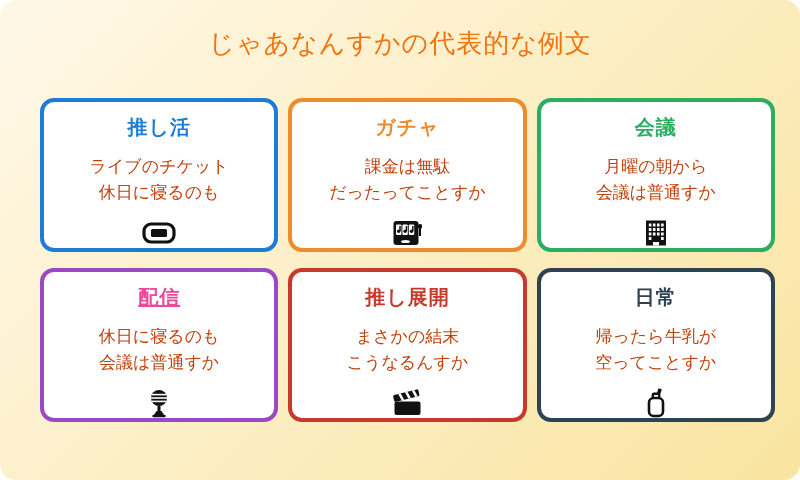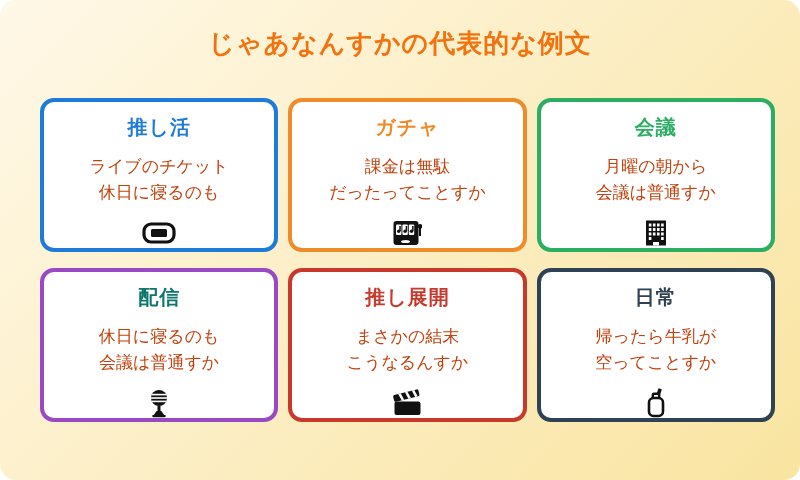--- a/index.html
+++ b/index.html
@@ -8,21 +8,21 @@
     width:800px;height:480px;
     border-radius:16px;
     overflow:hidden;
     font-family:"DejaVu Sans","Liberation Sans",sans-serif;
   }
   .title{
     margin:0;
     padding-top:26px;
     text-align:center;
     font-size:26px;
-    font-weight:bold;
+    font-weight:normal;
     letter-spacing:1px;
   }
   .grid{
     position:absolute;
     left:40px; right:25px; top:98px;
     display:grid;
     grid-template-columns:repeat(3,1fr);
     grid-auto-rows:154px;
     column-gap:10px;
     row-gap:16px;
@@ -125,21 +125,21 @@
               <rect x="15" y="14.5" width="2.6" height="3"></rect>
               <rect x="19.1" y="14.5" width="2.6" height="3"></rect>
               <rect x="6.8" y="19" width="2.6" height="3"></rect>
               <rect x="19.1" y="19" width="2.6" height="3"></rect>
               <rect x="11" y="24" width="6" height="3.5"></rect>
             </g>
           </svg>
         </span>
       </div>
       <div class="card" style="border-color: rgb(155, 72, 196);">
-        <div class="card-label" style="color: #0f766e;">配信</div>
+        <div class="card-label" style="color: #ec4899; text-decoration: underline;">配信</div>
         <div class="card-lines">
           <div>休日に寝るのも</div>
           <div>会議は普通すか</div>
         </div>
         <span class="card-icon">
           <svg width="26" height="30" viewBox="0 0 26 30">
             <defs>
               <clipPath id="micHead">
                 <circle cx="13" cy="10" r="8"></circle>
               </clipPath>

